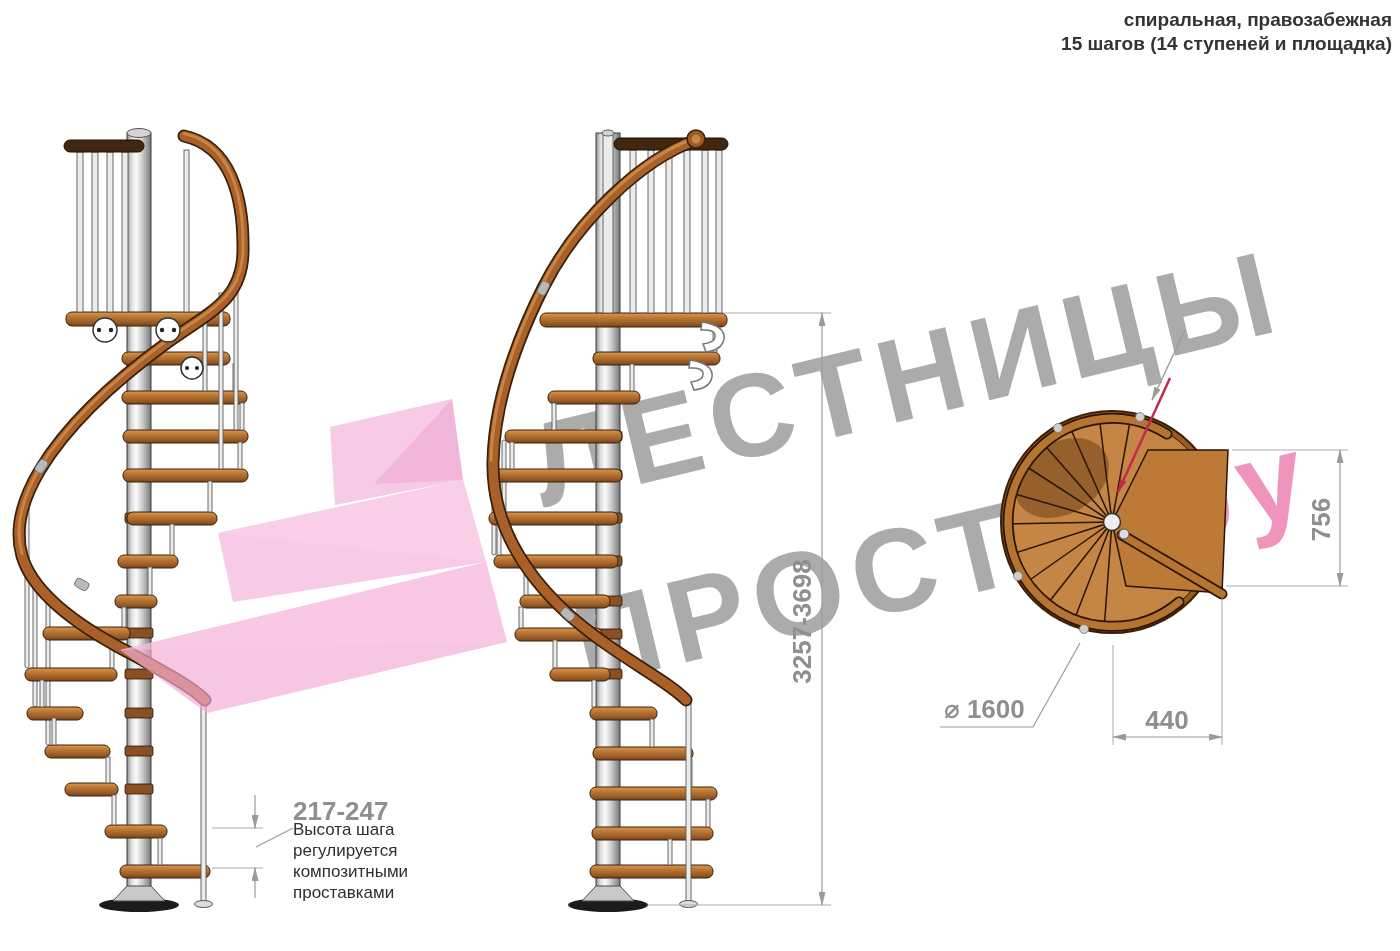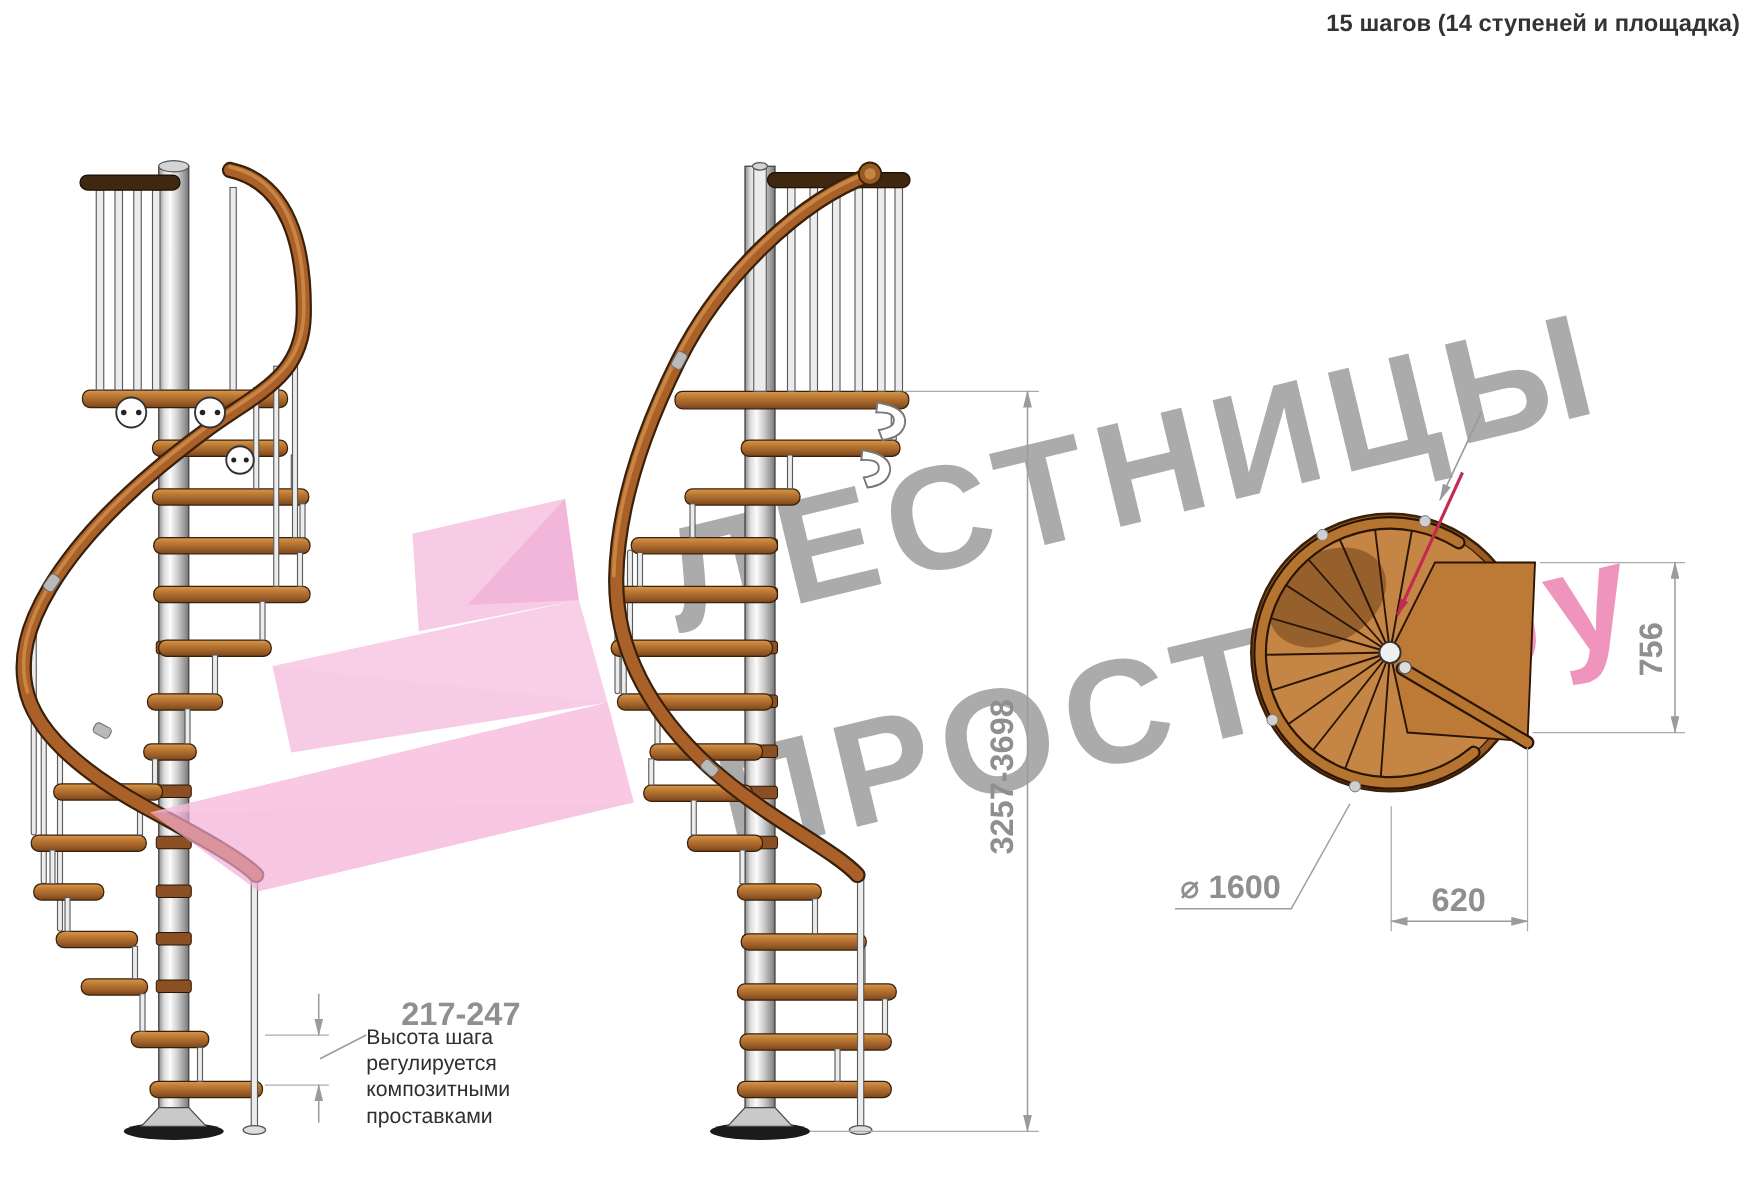--- a/index.html
+++ b/index.html
@@ -309,26 +309,27 @@
 
       <polyline class="dimln" points="940,727 1033,727 1080,643"></polyline>
 
       <line x1="1185" y1="330" x2="1152" y2="400" stroke="#9b9b9b" stroke-width="1.4" marker-end="url(#arrG)"></line>
 
       <line x1="1170" y1="378" x2="1118" y2="492" stroke="#c22a50" stroke-width="2.5" marker-end="url(#arrR)"></line>
     </g>
   </svg>
 
   <div class="hdr">
+    <div>спиральная, правозабежная</div>
     <div>15 шагов (14 ступеней и площадка)</div>
   </div>
 
   <div class="dim rot" style="left:717px;top:606px;width:170px;">3257-3698</div>
   <div class="dim rot" style="left:1276px;top:504px;width:90px;">756</div>
-  <div class="dim" style="left:1117px;top:705px;width:100px;text-align:center;">620</div>
+  <div class="dim" style="left:1117px;top:705px;width:100px;text-align:center;">440</div>
   <div class="dim" style="left:944px;top:694px;">⌀ 1600</div>
-  <div class="dim" style="left:293px;top:796px;margin-left:28px;">217-247</div>
+  <div class="dim" style="left:293px;top:796px;">217-247</div>
 
   <div class="note" style="left:293px;top:819px;">Высота шага
 регулируется
 композитными
 проставками</div>
 </div>
 
 </body></html>

